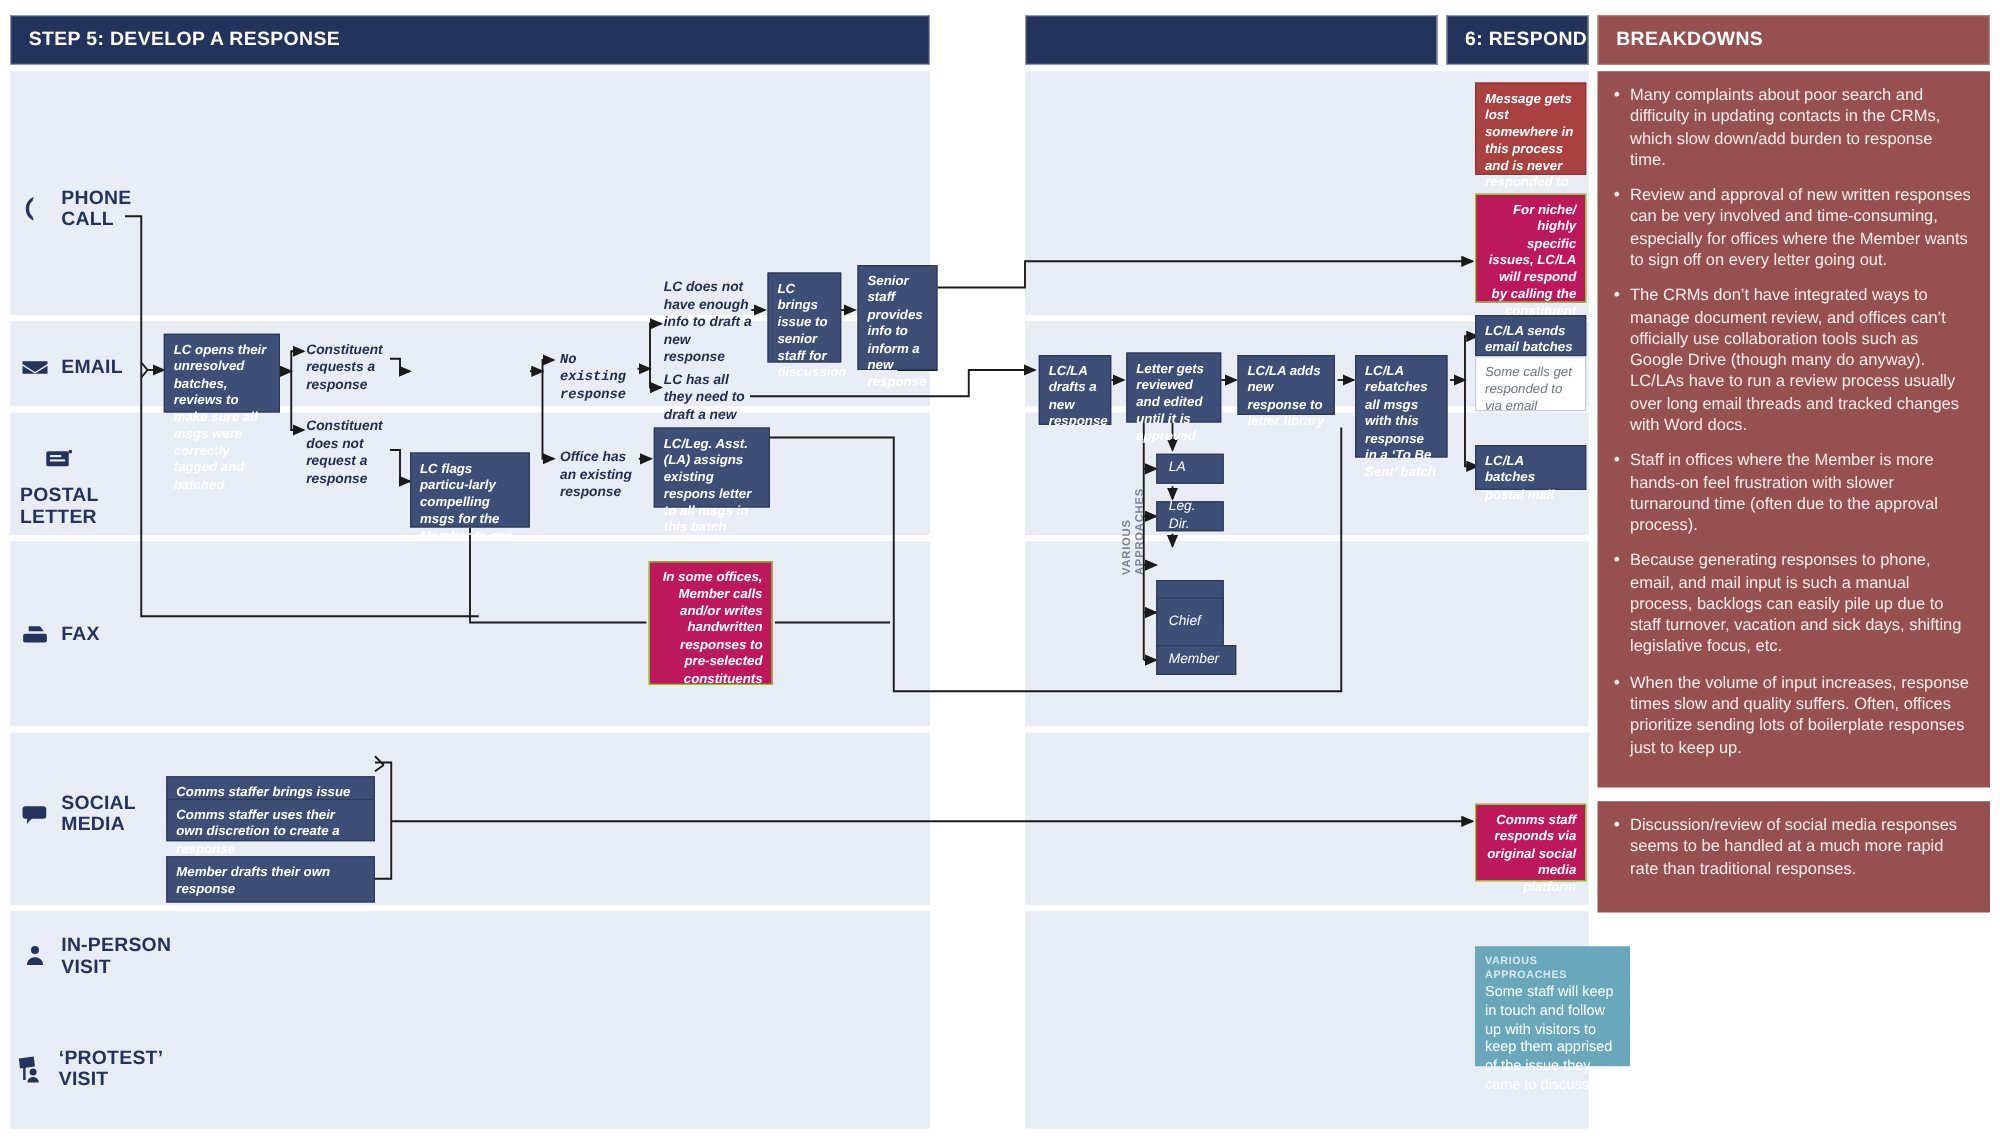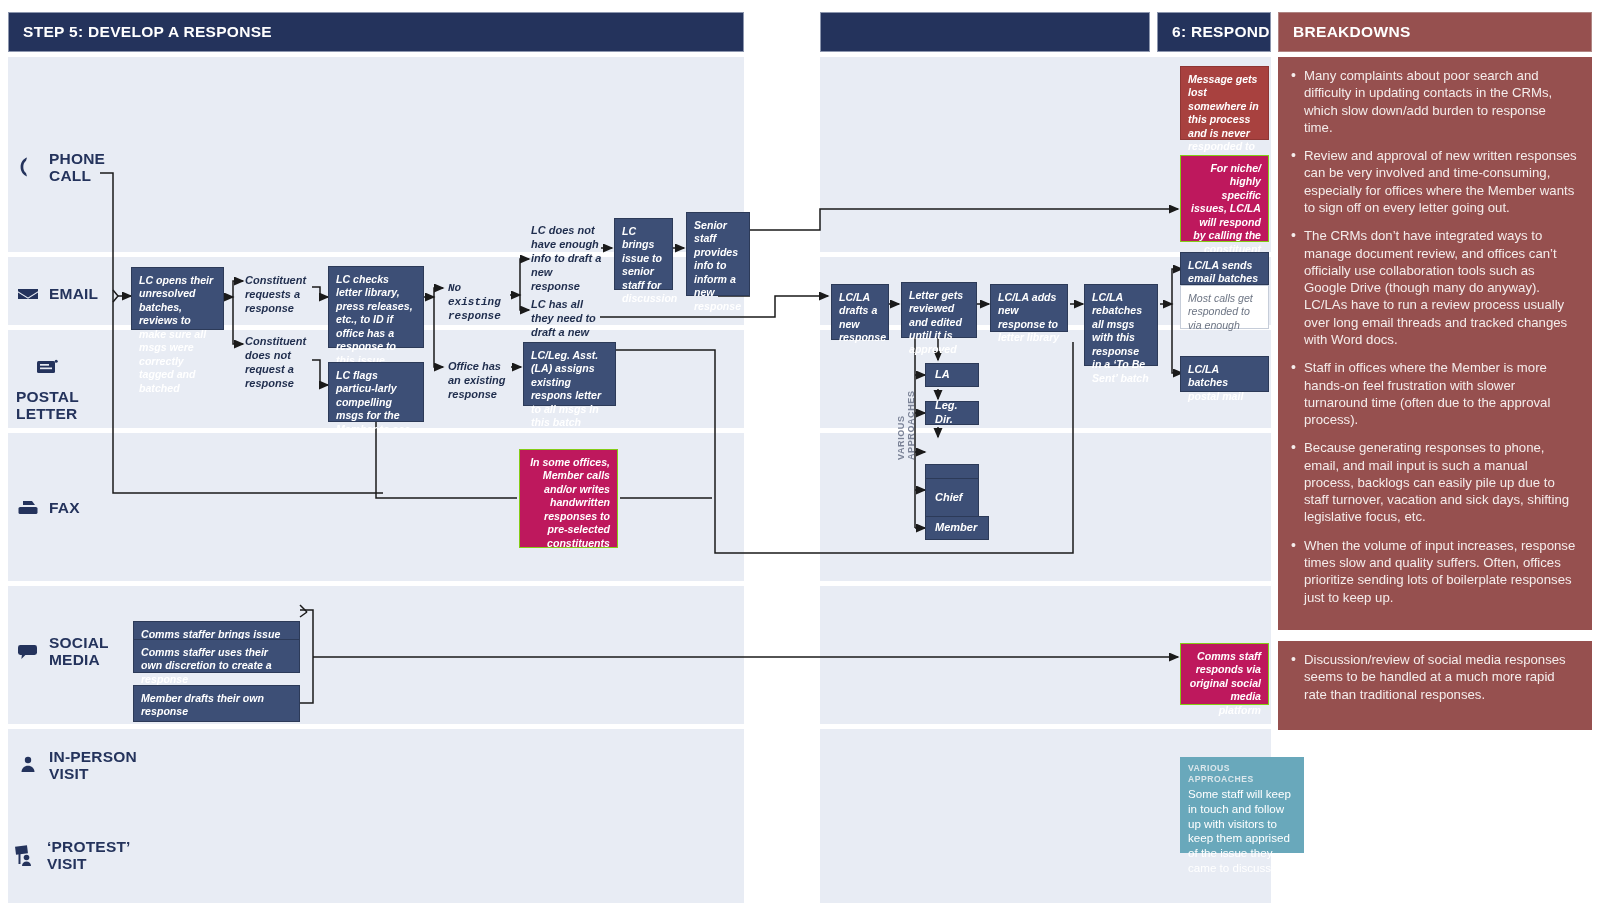--- a/index.html
+++ b/index.html
@@ -36,21 +36,21 @@
     font-style:italic;font-weight:bold;font-size:10.6px;line-height:1.27;
     padding:6px 7px;
   }
   .navybox{background:#3d4f76;color:#ffffff;border:1px solid #2c3a58;}
   .plain{background:transparent;color:#1f2d4d;border:none;font-size:11px;padding:0;}
   .teal{background:#be185d;color:#ffffff;border:1px solid #84cc16;text-align:right;}
   .teal2{background:#69a8bb;color:#ffffff;border:none;font-style:normal;font-weight:normal;font-size:11.6px;line-height:1.28;}
   .redbox{background:#a8413f;color:#ffffff;border:1px solid #8e3634;}
   .whitebox{background:#ffffff;color:#6d7584;border:1px solid #c6cdd9;font-weight:normal;}
   .smallnavy{background:#3d4f76;color:#ffffff;border:1px solid #2c3a58;
-    font-style:italic;font-weight:bold;font-size:11px;display:flex;align-items:center;padding-left:9px;}
+    font-style:italic;font-weight:normal;font-size:11px;display:flex;align-items:center;padding-left:9px;}
   .va-label{
     position:absolute;font-size:9px;font-weight:bold;letter-spacing:.6px;
     color:#7a8296;writing-mode:vertical-rl;transform:rotate(180deg);
     font-style:normal;
   }
   .va-inline{display:block;font-size:8.6px;font-weight:bold;letter-spacing:.5px;
     color:#dbe7ec;font-style:normal;margin-bottom:2px;}
 
   
   svg.wires{position:absolute;inset:0;width:1600px;height:911px;pointer-events:none;}
@@ -251,21 +251,20 @@
     <path class="wire" d="M307,612 L300,605"></path>
     <path class="wire" d="M300,617 L307,612"></path>
   </svg>
 
   <div class="box navybox" style="left:131px;top:267px;width:93px;height:63px;">LC opens their unresolved batches, reviews to make sure all msgs were correctly tagged and batched</div>
 
   <div class="box plain" style="left:245px;top:274px;width:70px;">Constituent requests a response</div>
 
   <div class="box plain" style="left:245px;top:335px;width:70px;">Constituent does not request a response</div>
 
-  <div class="box navybox" style="left:328px;top:266px;width:96px;height:82px;">LC checks letter library, press releases, etc., to ID if office has a response to this issue</div>
 
   <div class="box navybox" style="left:328px;top:362px;width:96px;height:60px;">LC flags particu‑larly compelling msgs for the Member to see</div>
 
   <div class="box plain" style="left:448px;top:282px;width:62px;font-family:Liberation Mono, monospace;">No existing response</div>
 
   <div class="box plain" style="left:448px;top:360px;width:62px;">Office has an existing response</div>
 
   <div class="box plain" style="left:531px;top:224px;width:72px;">LC does not have enough info to draft a new response</div>
 
   <div class="box plain" style="left:531px;top:298px;width:72px;">LC has all they need to draft a new response</div>
@@ -299,21 +298,21 @@
   <div class="box smallnavy" style="left:925px;top:464px;width:54px;height:40px;">Comms</div>
   <div class="box smallnavy" style="left:925px;top:478px;width:54px;height:40px;">Chief</div>
   <div class="box smallnavy" style="left:925px;top:516px;width:64px;height:24px;">Member</div>
 
   <div class="box redbox" style="left:1180px;top:66px;width:89px;height:74px;">Message gets lost somewhere in this process and is never responded to</div>
 
   <div class="box teal" style="left:1180px;top:155px;width:89px;height:87px;">For niche/ highly specific issues, LC/LA will respond by calling the constituent</div>
 
   <div class="box navybox" style="left:1180px;top:252px;width:89px;height:33px;">LC/LA sends email batches</div>
 
-  <div class="box whitebox" style="left:1180px;top:285px;width:89px;height:44px;">Most calls get responded to via enough</div>
+  <div class="box whitebox" style="left:1180px;top:285px;width:89px;height:44px;">Some calls get responded to via email</div>
 
   <div class="box navybox" style="left:1180px;top:356px;width:89px;height:36px;">LC/LA batches postal mail</div>
 
   <div class="box teal" style="left:1180px;top:643px;width:89px;height:62px;">Comms staff responds via original social media platform</div>
 
   <div class="box teal2" style="left:1180px;top:757px;width:124px;height:96px;padding:6px 8px;">
     <span class="va-inline">VARIOUS APPROACHES</span>
     <span>Some staff will keep in touch and follow up with visitors to keep them apprised of the issue they came to discuss</span>
   </div>
 

